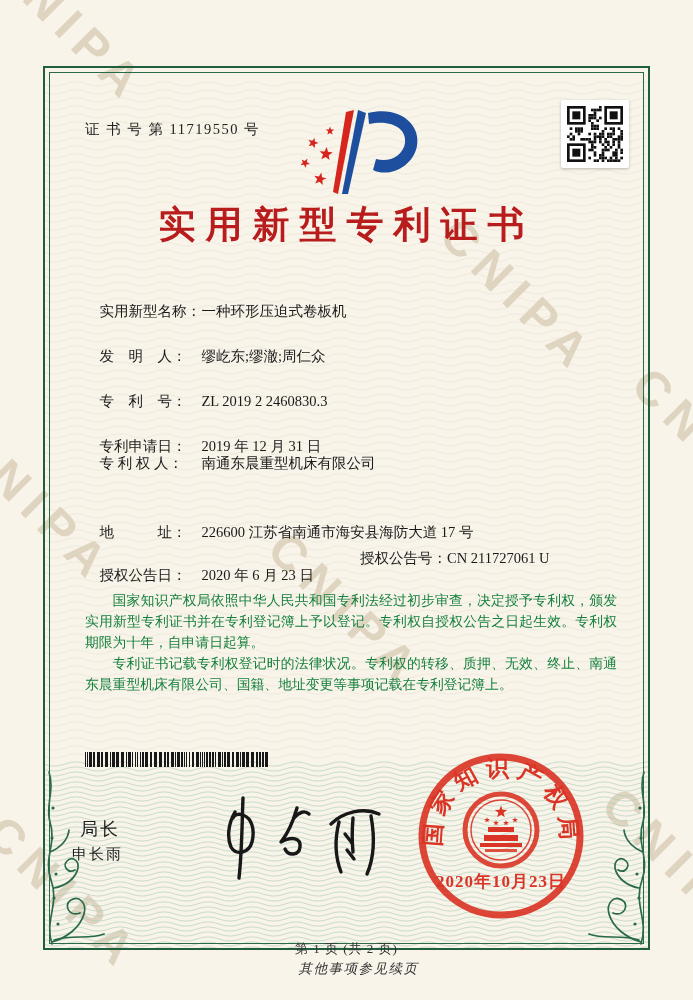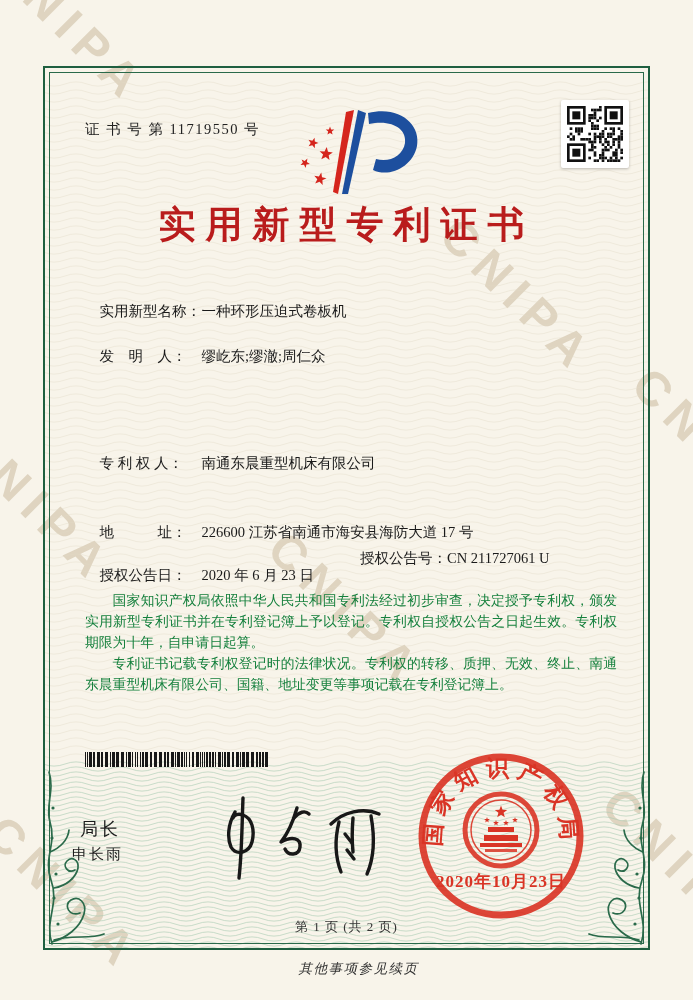--- a/index.html
+++ b/index.html
@@ -68,21 +68,21 @@
     font-size:13.8px;line-height:21px;
     color:#15803d;text-align:justify;
   }
   .body-text p{text-indent:2em;margin:0;}
   #barcode{position:absolute;left:85px;top:752px;}
   .chief-title{position:absolute;left:80px;top:817px;font-size:18px;letter-spacing:2px;}
   .chief-name{position:absolute;left:72px;top:845px;font-size:15px;letter-spacing:2px;}
   #signature{position:absolute;left:195px;top:792px;}
   #seal{position:absolute;left:408px;top:746px;opacity:0.95;}
   .page-no{
-    position:absolute;left:43px;top:918px;width:607px;
+    position:absolute;left:43px;top:940px;width:607px;
     text-align:center;font-size:13px;letter-spacing:1px;color:#333;white-space:pre;
   }
   .foot-note{
     position:absolute;left:0;top:960px;width:693px;
     text-align:center;font-size:13.5px;font-style:italic;
     letter-spacing:1.5px;color:#333;padding-left:24px;
   }
 </style>
 </head>
 <body>
@@ -407,20 +407,26 @@
   </div>
 
   <div class="doc-title">实用新型专利证书</div>
 
   <div class="field-row" style="top:330px">
     <span class="lbl">发　明　人：</span><span class="val">缪屹东;缪澈;周仁众</span>
   </div>
   <div class="field-row" style="top:285px">
     <span class="lbl">实用新型名称：</span><span class="val">一种环形压迫式卷板机</span>
   </div>
+  <div class="field-row" style="top:375px">
+    <span class="lbl">专　利　号：</span><span class="val">ZL 2019 2 2460830.3</span>
+  </div>
+  <div class="field-row" style="top:420px">
+    <span class="lbl">专利申请日：</span><span class="val">2019 年 12 月 31 日</span>
+  </div>
   <div class="field-row" style="top:437px">
     <span class="lbl">专 利 权 人：</span><span class="val">南通东晨重型机床有限公司</span>
   </div>
   <div class="field-row" style="top:506px">
     <span class="lbl">地　　　址：</span><span class="val">226600 江苏省南通市海安县海防大道 17 号</span>
   </div>
   <div class="field-row" style="top:549px">
     <span class="lbl">授权公告日：</span><span class="val">2020 年 6 月 23 日</span>
     <span class="pair2"><span class="lbl" style="min-width:0">授权公告号：</span><span class="val">CN 211727061 U</span></span>
   </div>

